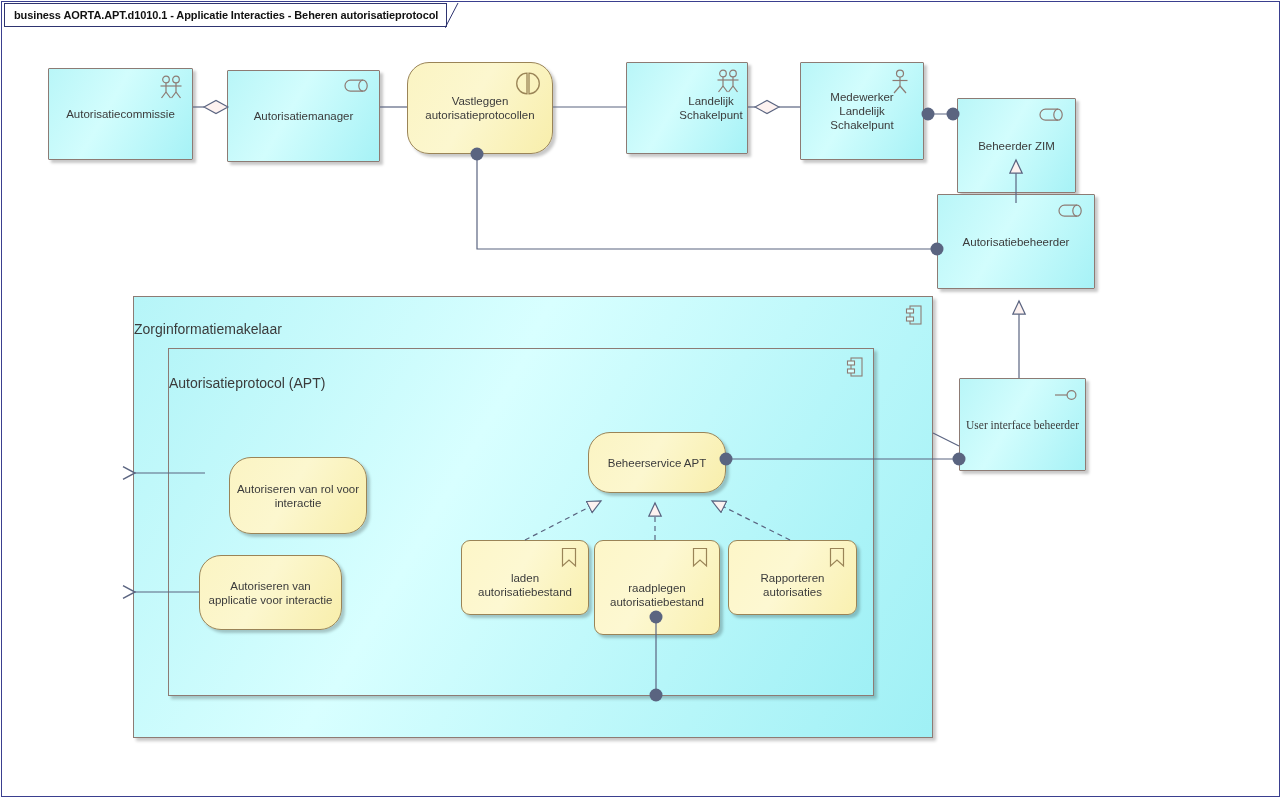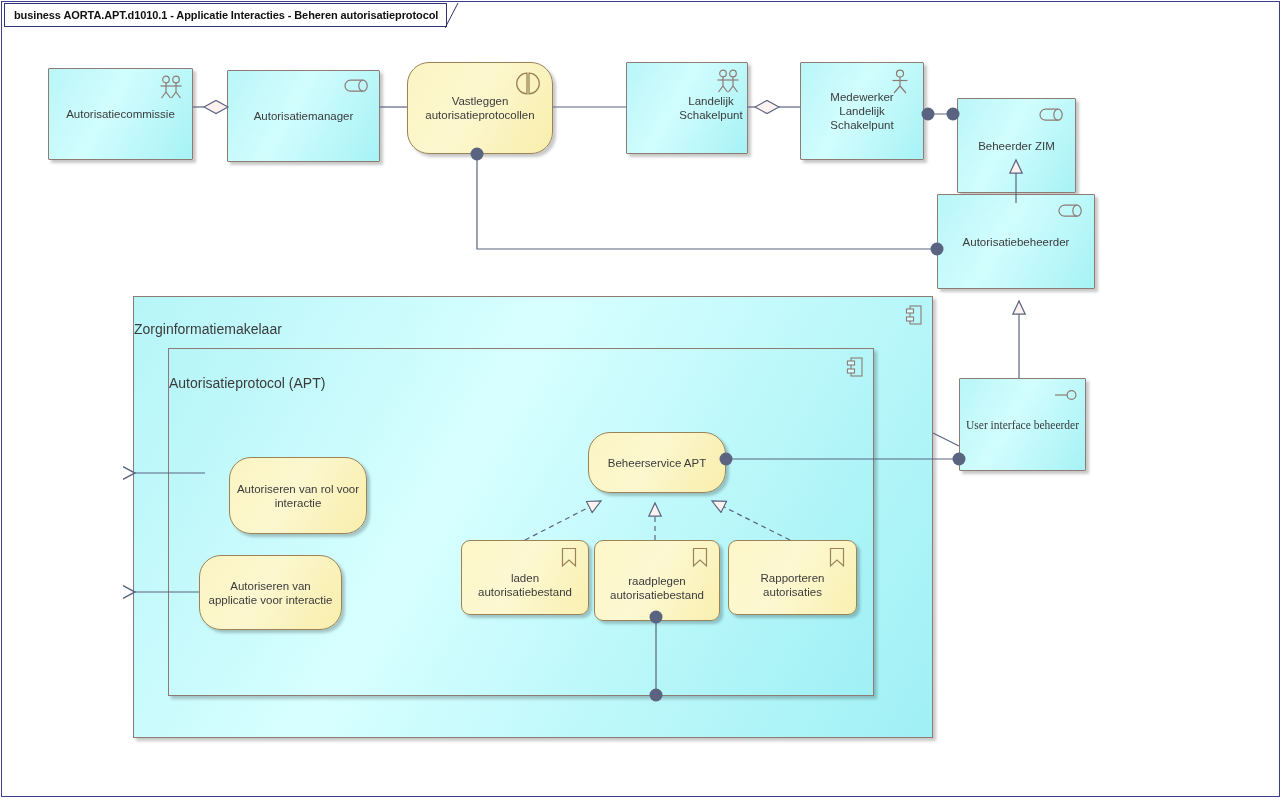--- a/index.html
+++ b/index.html
@@ -256,21 +256,21 @@
 
   <div class="node round-sm" id="n-laden" style="left: 461px; top: 540px; width: 128px; height: 75px;">
     <span class="lbl" style="padding-top:14px;">laden autorisatiebestand</span>
     <span class="icon" style="right:10px;top:6px;">
       <svg width="18" height="22" viewBox="0 0 18 22" stroke="#9a8457" stroke-width="1.2" fill="none">
         <path d="M2.5,1.5 L15.5,1.5 L15.5,19 L9,13 L2.5,19 Z"></path>
       </svg>
     </span>
   </div>
 
-  <div class="node round-sm" id="n-raadplegen" style="left: 594px; top: 540px; width: 126px; height: 81px;">
+  <div class="node round-sm" id="n-raadplegen" style="left: 594px; top: 540px; width: 126px; height: 95px;">
     <span class="lbl" style="padding-top:14px;">raadplegen autorisatiebestand</span>
     <span class="icon" style="right:10px;top:6px;">
       <svg width="18" height="22" viewBox="0 0 18 22" stroke="#9a8457" stroke-width="1.2" fill="none">
         <path d="M2.5,1.5 L15.5,1.5 L15.5,19 L9,13 L2.5,19 Z"></path>
       </svg>
     </span>
   </div>
 
   <div class="node round-sm" id="n-rapporteren" style="left: 728px; top: 540px; width: 129px; height: 75px;">
     <span class="lbl" style="padding-top:14px;">Rapporteren autorisaties</span>

